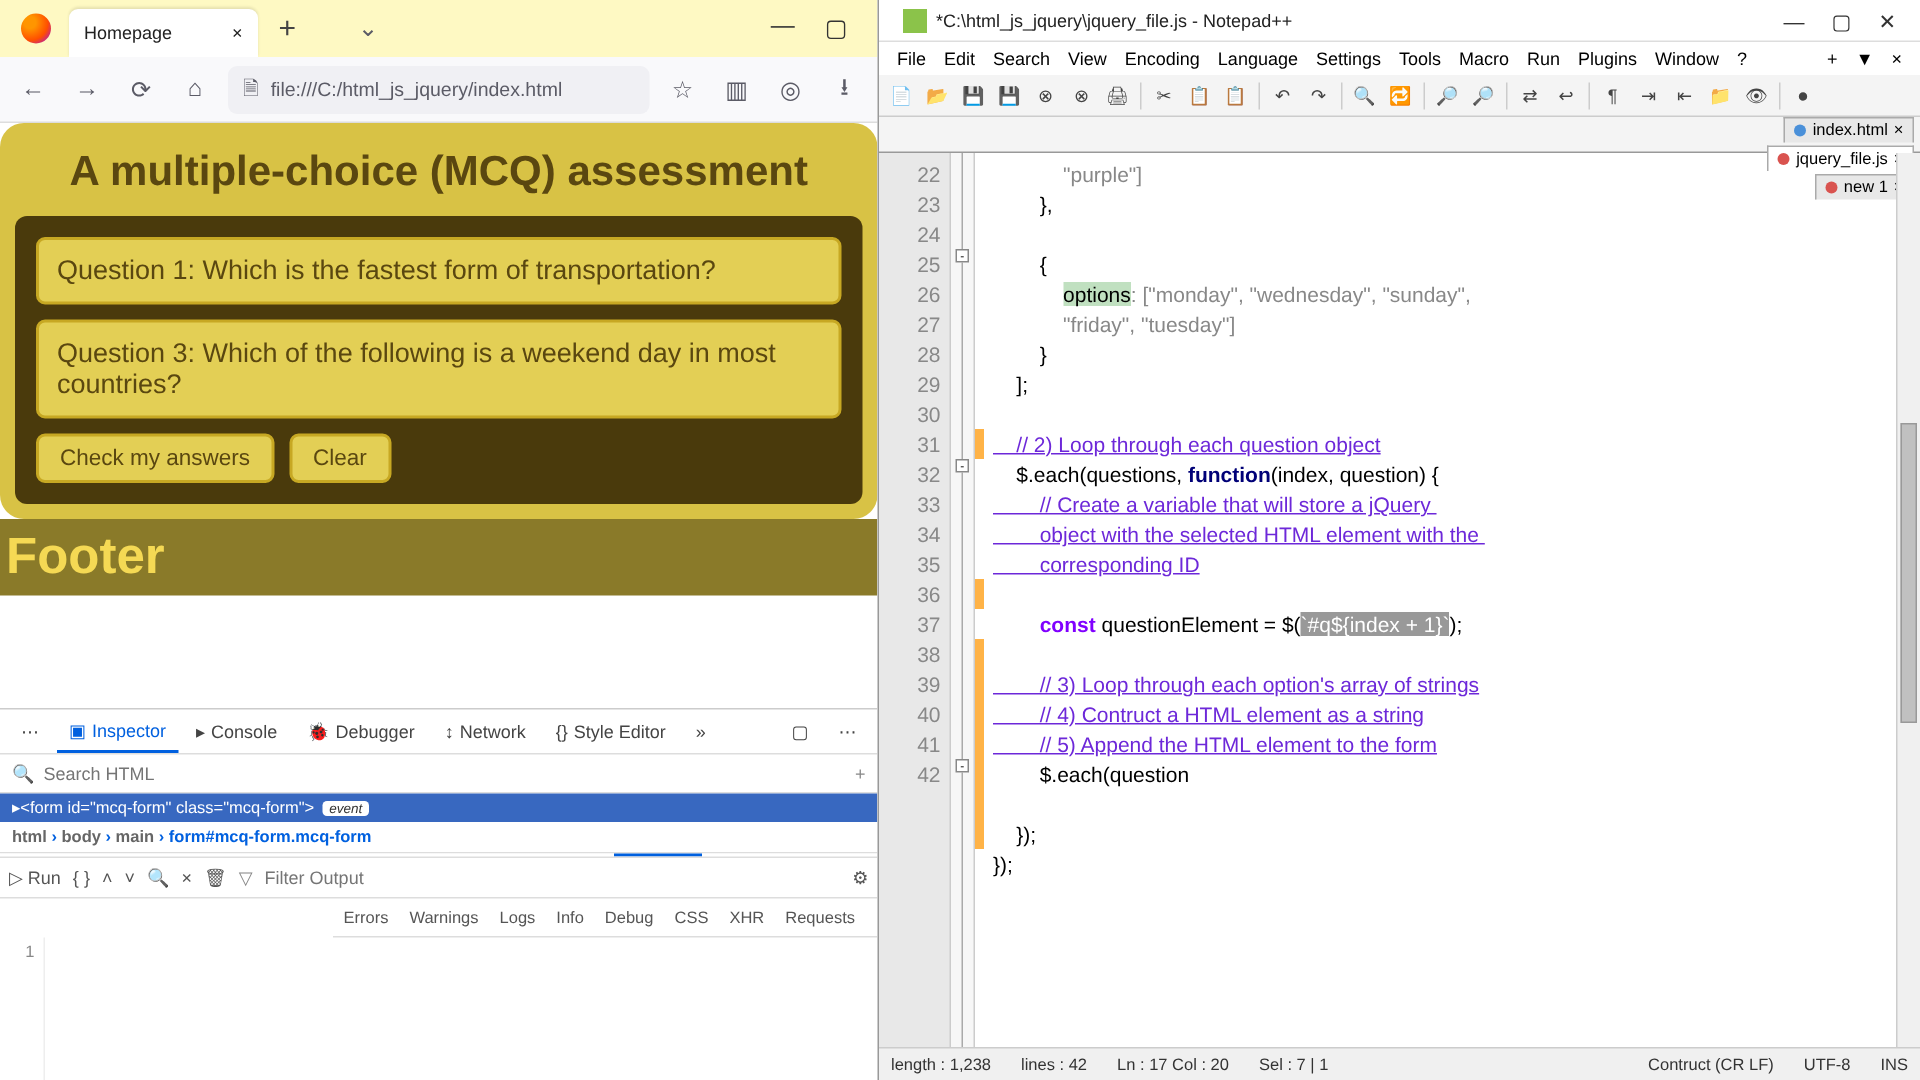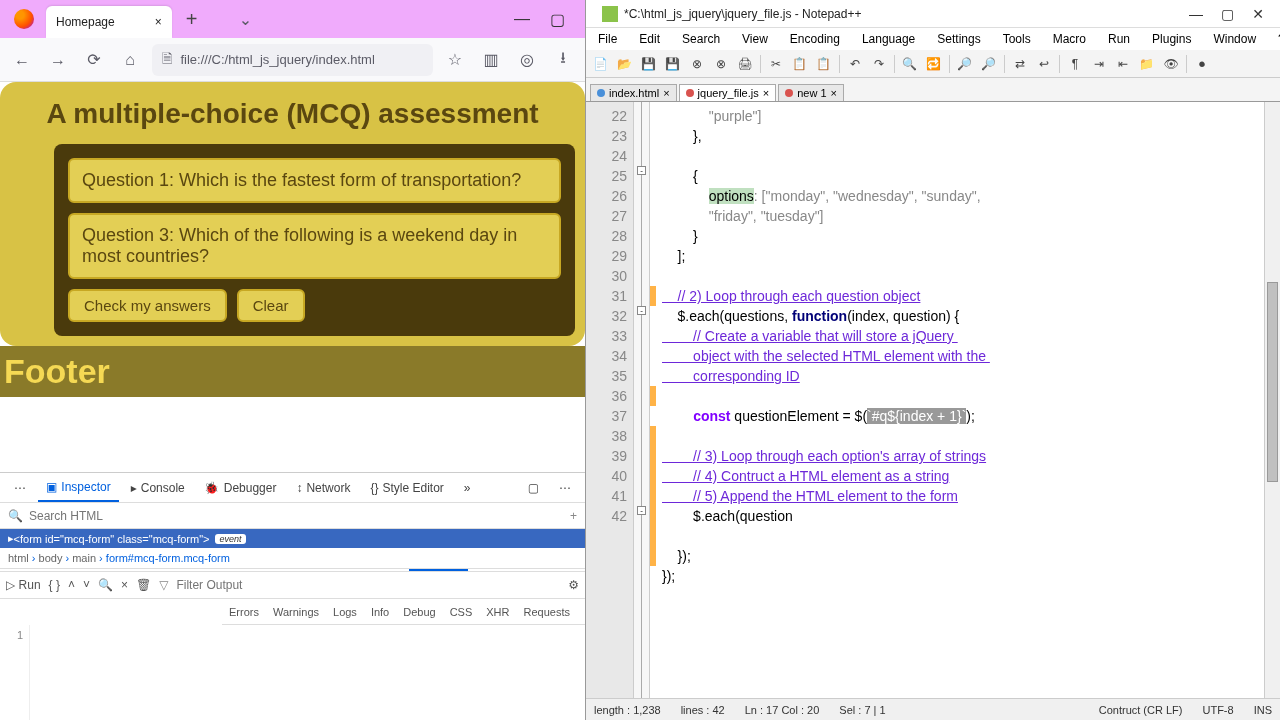--- a/index.html
+++ b/index.html
@@ -1,69 +1,69 @@
 <!DOCTYPE html>
 <html><head>
 <meta charset="utf-8">
 <style>
 * { margin: 0; padding: 0; box-sizing: border-box; font-family: "Segoe UI", Arial, sans-serif; }
 body { width: 1280px; height: 720px; overflow: hidden; position: relative; background: #f0f0f0; }
 
 
 .firefox { position: absolute; left: 0; top: 0; width: 585px; height: 720px; background: #fff; display: flex; flex-direction: column; }
-.ff-tabs { height: 38px; background: #f0abfc; display: flex; align-items: center; padding: 0 6px; gap: 4px; }
+.ff-tabs { height: 38px; background: #fef9c3; display: flex; align-items: center; padding: 0 6px; gap: 4px; }
 .ff-logo { width: 20px; height: 20px; background: radial-gradient(circle at 30% 30%, #ff9500 20%, #ff4f00 60%, #9400ff 100%); border-radius: 50%; margin: 0 8px; }
 .ff-tab { background: #fff; border-radius: 6px 6px 0 0; height: 32px; display: flex; align-items: center; padding: 0 10px; gap: 40px; margin-top: 6px; box-shadow: 0 -1px 2px rgba(0,0,0,.1); }
 .ff-tab span { font-size: 12px; color: #222; }
 .ff-tab-close { font-size: 14px; color: #444; cursor: pointer; }
 .ff-newtab { font-size: 20px; color: #444; padding: 0 10px; }
 .ff-win-ctrls { margin-left: auto; display: flex; gap: 20px; padding-right: 14px; color: #333; }
 .ff-toolbar { height: 44px; background: #f9f9fb; display: flex; align-items: center; padding: 0 8px; gap: 8px; border-bottom: 1px solid #ddd; }
 .ff-btn-icon { width: 28px; height: 28px; display: flex; align-items: center; justify-content: center; color: #5b5b66; font-size: 16px; border-radius: 4px; }
 .ff-url { flex: 1; background: #f0f0f4; border-radius: 6px; height: 32px; display: flex; align-items: center; padding: 0 10px; gap: 8px; font-size: 13px; color: #5b5b66; }
 .ff-content { flex: 1; overflow: hidden; position: relative; }
 
 .page-header { background: #8a7a29; color: #f5d954; font-size: 36px; font-weight: bold; padding: 8px 4px; }
 .page-main { background: #d8c245; padding: 16px 10px 10px; border-radius: 16px; }
 .page-title { color: #5a4710; font-size: 28px; font-weight: bold; text-align: center; margin-bottom: 14px; }
-.mcq-form { background: #4a3a0c; border-radius: 8px; padding: 14px; margin-left: 44px; }
+.mcq-form { background: #4a3a0c; border-radius: 8px; padding: 14px; }
 .q-card { background: #e3cf55; border: 2px solid #c7a823; border-radius: 6px; padding: 10px 12px; margin-bottom: 10px; color: #5a4710; font-size: 18px; }
 .btn-row { display: flex; gap: 10px; }
 .btn-row button { background: #e3cf55; border: 2px solid #c7a823; border-radius: 6px; padding: 6px 14px; color: #5a4710; font-size: 15px; }
 .page-footer { background: #8a7a29; color: #f5d954; font-size: 34px; font-weight: bold; padding: 6px 4px; }
 
 
 .devtools { border-top: 1px solid #ccc; background: #fff; font-size: 12px; display: flex; flex-direction: column; height: 248px; }
 .dt-tabs { height: 30px; display: flex; align-items: center; border-bottom: 1px solid #ddd; padding: 0 6px; gap: 4px; }
 .dt-tab { padding: 6px 8px; color: #444; display: flex; align-items: center; gap: 4px; }
 .dt-tab.active { border-bottom: 2px solid #0060df; color: #0060df; }
 .dt-search { height: 26px; display: flex; align-items: center; padding: 0 8px; border-bottom: 1px solid #ddd; gap: 6px; color: #888; font-size: 12px; }
 .dt-search input { border: none; outline: none; flex: 1; font-size: 12px; }
 .dt-tree { background: #3868c0; color: #fff; padding: 3px 8px; font-family: monospace; font-size: 11px; display: flex; align-items: center; }
 .dt-tree .event { background: #fff; color: #333; border-radius: 3px; padding: 0 4px; margin-left: 6px; font-size: 9px; font-style: italic; }
-.dt-crumbs { padding: 4px 8px; color: #0060df; font-size: 11px; border-bottom: 1px solid #ddd; }
+.dt-crumbs { padding: 4px 8px; color: #0060df; font-size: 11px; border-bottom: 1px solid #ddd; font-weight: bold; }
 .dt-crumbs span { color: #666; }
 .dt-crumbs a { color: #0060df; text-decoration: none; }
 .dt-console-bar { height: 28px; display: flex; align-items: center; padding: 0 6px; gap: 8px; border-top: 1px solid #ddd; border-bottom: 1px solid #ddd; color: #555; font-size: 12px; }
 .dt-filter-tabs { height: 26px; display: flex; align-items: center; border-bottom: 1px solid #ddd; font-size: 11px; margin-left: auto; }
 .dt-filter-tabs span { padding: 4px 7px; color: #555; }
 .dt-body { flex: 1; display: flex; }
 .dt-gutter { width: 30px; border-right: 1px solid #eee; text-align: right; padding: 4px 6px; color: #888; font-size: 11px; }
 .dt-output { flex: 1; }
 
 
 .npp { position: absolute; left: 585px; top: 0; width: 695px; height: 720px; background: #fff; display: flex; flex-direction: column; border-left: 1px solid #999; }
 .npp-title { height: 28px; background: #fff; display: flex; align-items: center; padding: 0 16px; font-size: 12px; color: #222; border-bottom: 1px solid #ddd; }
 .npp-title-icon { width: 16px; height: 16px; background: #8bc34a; margin-right: 6px; display: inline-block; }
 .npp-win { margin-left: auto; display: flex; gap: 18px; font-size: 14px; color: #333; }
-.npp-menu { height: 22px; display: flex; align-items: center; padding: 0 6px; font-size: 12px; gap: 10px; }
+.npp-menu { height: 22px; display: flex; align-items: center; padding: 0 6px; font-size: 12px; gap: 0; }
 .npp-menu span { padding: 2px 6px; }
 .npp-toolbar { height: 28px; background: #f4f4f4; border-bottom: 1px solid #ccc; display: flex; align-items: center; padding: 0 4px; gap: 2px; }
 .npp-tbtn { width: 22px; height: 22px; display: flex; align-items: center; justify-content: center; font-size: 12px; color: #444; }
-.npp-doctabs { height: 24px; background: #f4f4f4; display: flex; align-items: flex-end; padding: 0 4px; gap: 2px; border-bottom: 1px solid #999; }
+.npp-doctabs { height: 24px; background: #f4f4f4; display: flex; align-items: flex-end; padding: 0 4px; gap: 2px; border-bottom: 1px solid #999; flex-direction: column; }
 .npp-doctab { background: #e8e8e8; border: 1px solid #aaa; border-bottom: none; padding: 2px 6px; font-size: 11px; display: flex; align-items: center; gap: 4px; }
 .npp-doctab.active { background: #fff; }
 .npp-doctab .dot { width: 8px; height: 8px; border-radius: 50%; }
 .dot.blue { background: #4a90d9; }
 .dot.red { background: #d9534f; }
 .npp-editor { flex: 1; display: flex; font-family: Consolas, monospace; font-size: 14px; overflow: hidden; position: relative; }
 .npp-gutter { width: 48px; background: #e8e8e8; color: #888; text-align: right; padding: 4px 6px 4px 0; line-height: 20px; border-right: 1px solid #ccc; }
 .npp-fold { width: 16px; background: #f7f7f7; border-right: 1px solid #ccc; position: relative; }
 .npp-fold-line { position: absolute; left: 7px; top: 0; bottom: 0; width: 1px; background: #aaa; }
 .npp-fold-box { position: absolute; left: 3px; width: 9px; height: 9px; border: 1px solid #888; background: #fff; font-size: 8px; line-height: 7px; text-align: center; }

